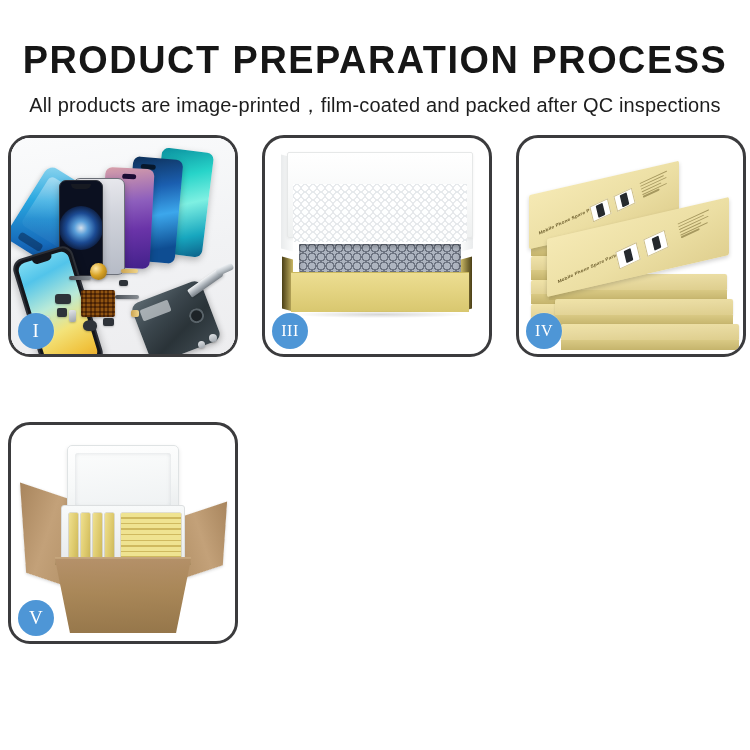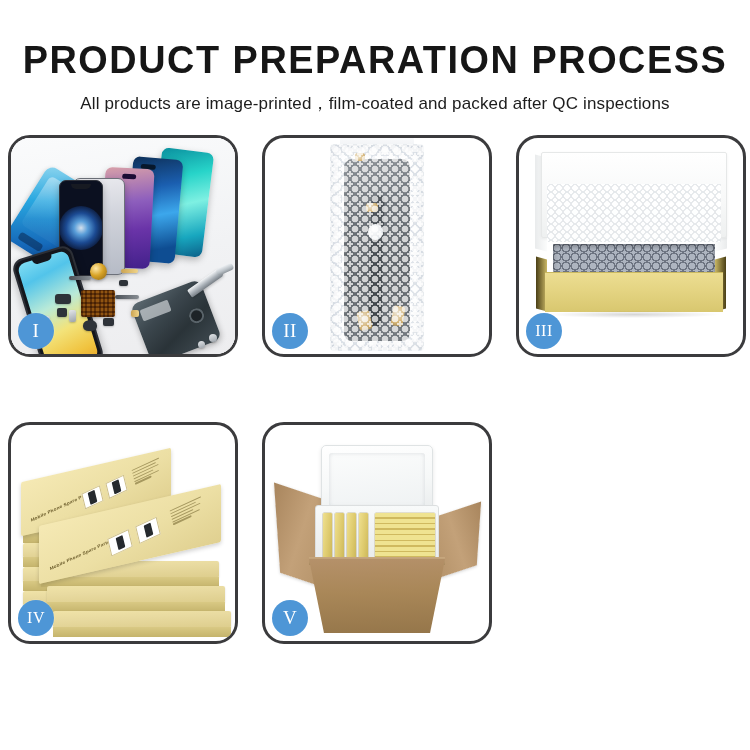--- a/index.html
+++ b/index.html
@@ -13,21 +13,21 @@
 
   
   .header{ text-align:center; padding-top:40px; }
   .title{
     font-size:39px; font-weight:700; letter-spacing:1.6px;
     color:#161616; line-height:1.05;
     transform:scaleX(.97); transform-origin:center;
     white-space:nowrap;
   }
   .subtitle{
-    margin-top:11px; font-size:17px; font-weight:400;
+    margin-top:11px; font-size:20px; font-weight:400;
     color:#1d1d1d; letter-spacing:.15px; white-space:nowrap;
   }
 
   
   .grid{
     position:absolute; left:0; top:135px;
     width:750px; height:560px;
     display:grid;
     grid-template-columns:repeat(3,230px);
     grid-template-rows:repeat(2,222px);
@@ -413,37 +413,20 @@
       <div class="prt" style="left:92px;top:180px;width:11px;height:8px;"></div>
       <div class="prt silv" style="left:30px;top:178px;width:9px;height:13px;border-radius:2px;"></div>
       <div class="prt gold" style="left:120px;top:172px;width:8px;height:7px;"></div>
       <div class="prt silv" style="right:18px;top:196px;width:8px;height:8px;border-radius:50%;"></div>
       <div class="prt silv" style="right:30px;top:203px;width:7px;height:7px;border-radius:50%;"></div>
       <div class="tweez"></div>
     </div>
     <div class="badge">I</div>
   </div>
 
-  <div class="panel">
-    <div class="stage p2">
-      <div class="bagwrap">
-        <div class="hood"></div>
-        <div class="bag"></div>
-        <div class="inner"></div>
-        <div class="flexcable"></div>
-        <div class="wht"></div>
-        <div class="blob" style="left:25px;top:9px;width:10px;height:8px;"></div>
-        <div class="blob" style="left:36px;top:59px;width:12px;height:9px;"></div>
-        <div class="blob" style="left:28px;top:167px;width:13px;height:19px;transform:rotate(-12deg);"></div>
-        <div class="blob" style="left:62px;top:162px;width:12px;height:20px;transform:rotate(9deg);"></div>
-        <div class="bubblesOverlay"></div>
-      </div>
-    </div>
-    <div class="badge">II</div>
-  </div>
 
   <div class="panel">
     <div class="stage p3">
       <div class="lidL"></div>
       <div class="lidR"></div>
       <div class="lid"></div>
       <div class="foam"></div>
       <div class="bubble"></div>
       <div class="fL"></div>
       <div class="fR"></div>

